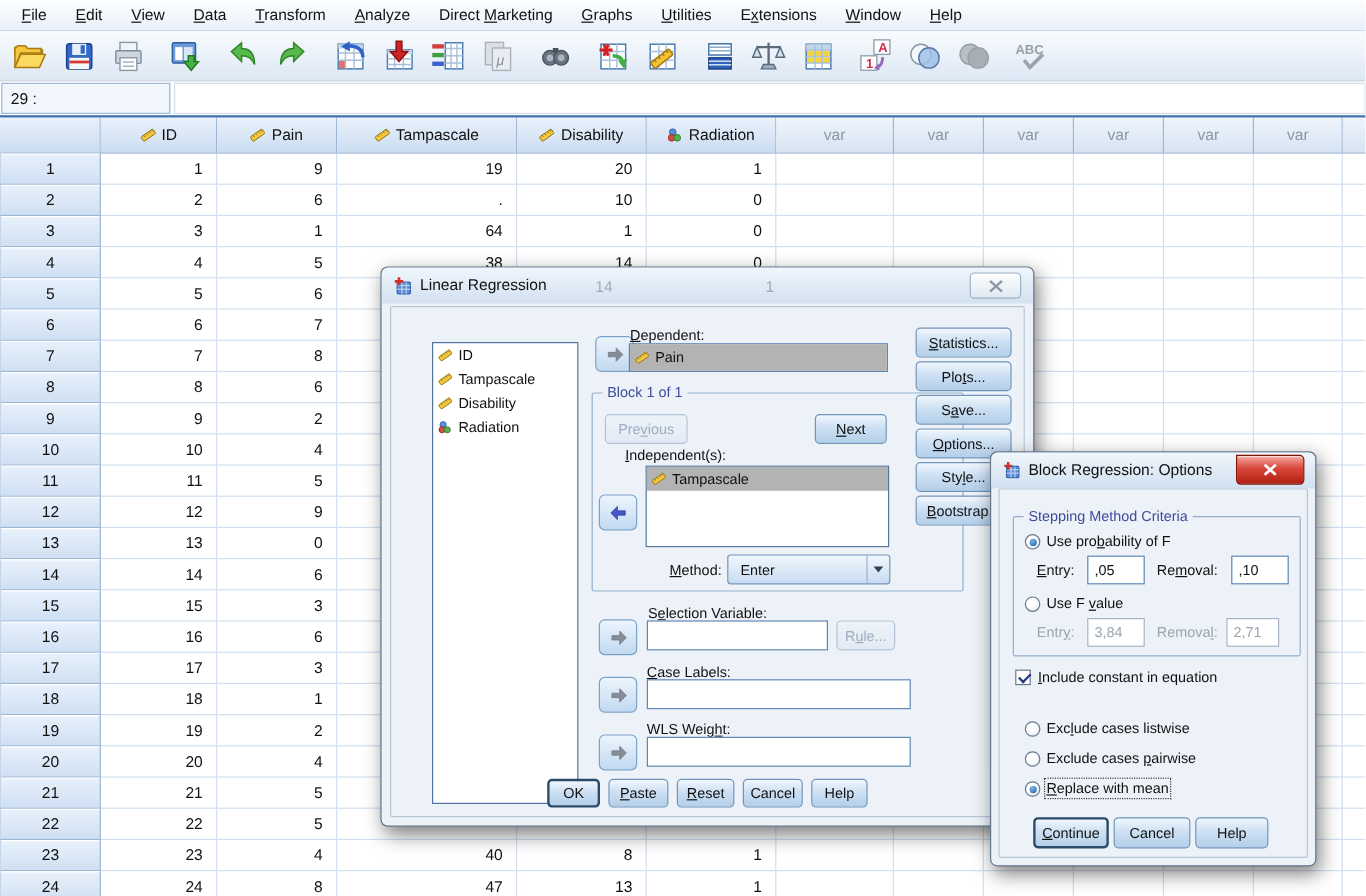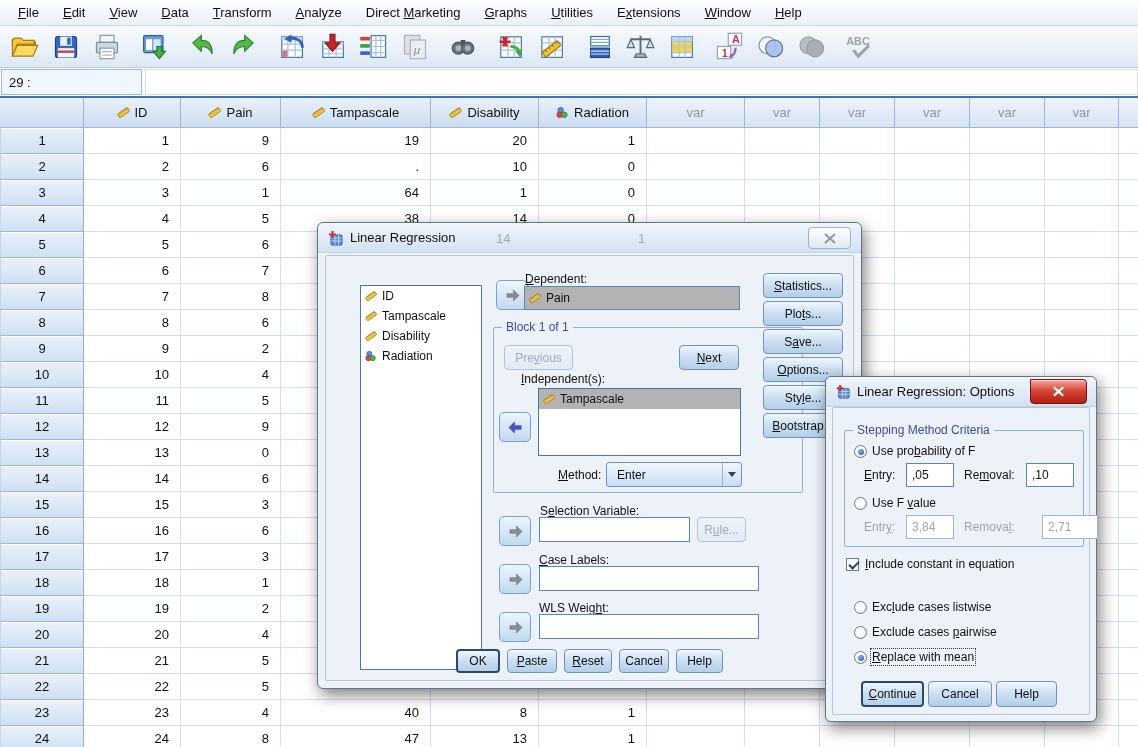--- a/index.html
+++ b/index.html
@@ -846,21 +846,21 @@
 </div>
 
 <div class="dlg" style="left:825px;top:376px;width:272px;height:346px">
   <div class="dlg-inner" style="inset:30px 6px 6px 6px"></div>
   <div class="dlg-title">
     <svg width="15" height="15" viewBox="0 0 16 16">
         <rect x="4" y="5" width="11" height="10" rx="1" fill="#5b8ed8" stroke="#2d5fa8"></rect>
         <path d="M4 8h11M4 11h11M8 5v10M11.5 5v10" stroke="#cfe0f4" stroke-width="0.8"></path>
         <path d="M5.5 1v7M2 4.5h7" stroke="#d03030" stroke-width="2.2"></path>
       </svg>
-    <span>Linear Regression: Options</span>
+    <span>Block Regression: Options</span>
   </div>
   <div class="close-red">
     <svg width="13" height="11" viewBox="0 0 14 11">
         <path d="M2 1l10 9M12 1L2 10" stroke="#fff" stroke-width="2.4"></path>
       </svg>
   </div>
 
   <div class="grp" style="left:18px;top:53px;width:240px;height:117px">
     <div class="grp-label">Stepping Method Criteria</div>
   </div>
@@ -874,21 +874,21 @@
   <div class="field" style="left:200px;top:86px;width:48px;height:24px">
     <div class="fval">,10</div>
   </div>
   <div class="radio" style="left:28px;top:120px"></div>
   <div class="lbl" style="left:46px;top:119px">Use F <u>v</u>alue</div>
   <div class="lbl" style="left:38px;top:143px;color:#9aa5b1">Entr<u>y</u>:</div>
   <div class="field disabled" style="left:80px;top:138px;width:48px;height:24px">
     <div class="fval">3,84</div>
   </div>
   <div class="lbl" style="left:138px;top:143px;color:#9aa5b1">Remova<u>l</u>:</div>
-  <div class="field disabled" style="left:216px;top:138px;width:56px;height:24px">
+  <div class="field disabled" style="left:196px;top:138px;width:44px;height:24px">
     <div class="fval">2,71</div>
   </div>
 
   <div class="checkbox on" style="left:20px;top:181px"></div>
   <div class="lbl" style="left:39px;top:180px"><u>I</u>nclude constant in equation</div>
 
   <div class="radio" style="left:28px;top:224px"></div>
   <div class="lbl" style="left:46px;top:223px">Exc<u>l</u>ude cases listwise</div>
   <div class="radio" style="left:28px;top:249px"></div>
   <div class="lbl" style="left:46px;top:248px">Exclude cases <u>p</u>airwise</div>

